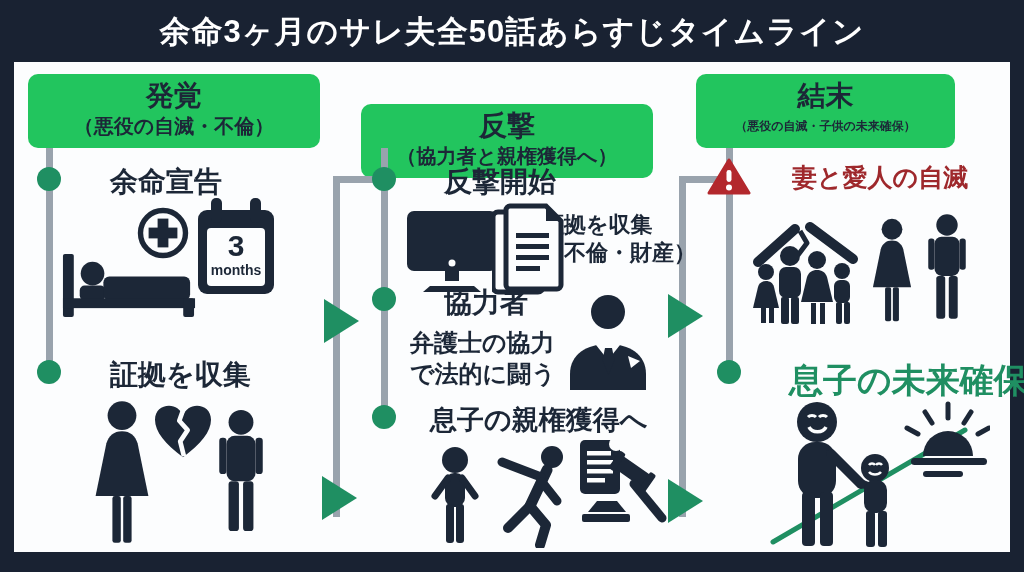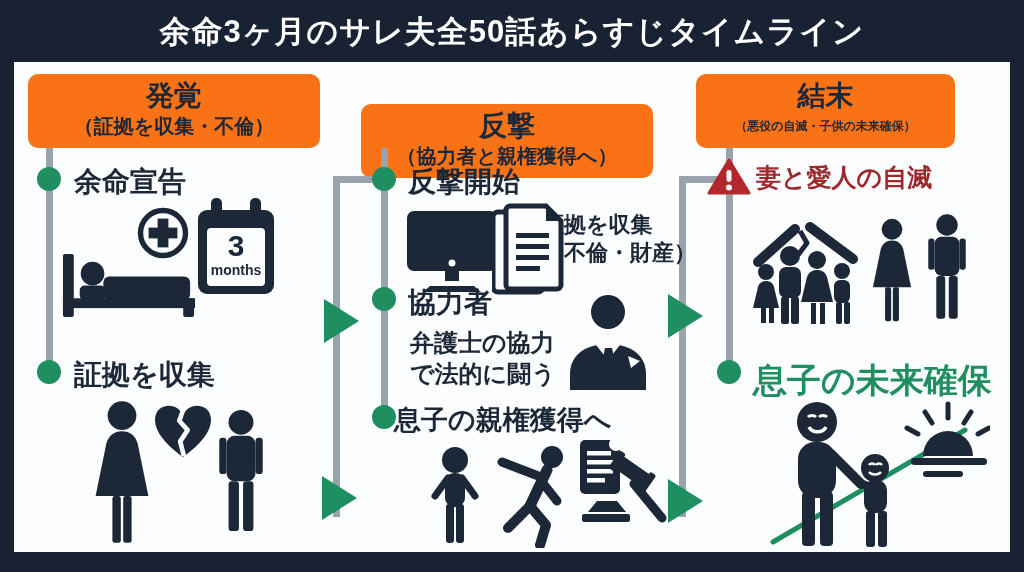--- a/index.html
+++ b/index.html
@@ -1,30 +1,30 @@
 <!DOCTYPE html>
 <html><head>
 <meta charset="utf-8">
 <style>
   html,body{margin:0;padding:0;background:#192232;}
   .stage{position:relative;width:1024px;height:572px;background:#192232;overflow:hidden;
          font-family:"Liberation Sans","DejaVu Sans",sans-serif;color:#1c2737;}
   .title{position:absolute;left:0;top:8px;width:1024px;height:48px;line-height:48px;
          text-align:center;color:#ffffff;font-size:31px;font-weight:bold;letter-spacing:1px;}
   .panel{position:absolute;left:14px;top:62px;width:996px;height:490px;background:#fcfdfe;}
-  .col-header{position:absolute;background:#f97316;border-radius:10px;text-align:center;
+  .col-header{position:absolute;background:#22c55e;border-radius:10px;text-align:center;
               color:#1c2737;padding-top:5px;box-sizing:border-box;}
   .col-header .h{font-size:28px;font-weight:bold;line-height:34px;}
   .col-header .s{font-size:20px;font-weight:bold;line-height:26px;}
   .col-header .s.small{font-size:12px;text-align:center;}
   .gline{position:absolute;background:#99a3ad;}
   .dot{position:absolute;width:24px;height:24px;border-radius:50%;background:#1f8f62;}
   .arrow-right{position:absolute;width:0;height:0;border-top:22px solid transparent;
                border-bottom:22px solid transparent;border-left:35px solid #1f8f62;}
-  .lbl{position:absolute;font-weight:bold;font-size:28px;white-space:nowrap;color:#1c2737;}
+  .lbl{position:absolute;font-weight:bold;font-size:28px;white-space:nowrap;color:#1c2737;margin-left:36px;}
   .lbl.red{color:#9e282c;}
   .lbl.green{color:#1f8f62;}
   .note{position:absolute;font-weight:bold;color:#1c2737;white-space:pre-line;}
   .icon{position:absolute;}
   .cal-body{position:absolute;left:0;top:12px;width:76px;height:84px;background:#1c2737;border-radius:9px;}
   .cal-ring{position:absolute;top:0;width:11px;height:25px;background:#1c2737;border-radius:5px;}
   .cal-win{position:absolute;left:9px;top:30px;width:58px;height:58px;background:#fcfdfe;border-radius:4px;text-align:center;}
   .cal-num{font-size:30px;font-weight:bold;line-height:32px;margin-top:2px;color:#1c2737;}
   .cal-unit{font-size:14px;font-weight:bold;line-height:16px;color:#1c2737;}
 </style>
@@ -32,21 +32,21 @@
 <body>
 
 <div class="stage">
 
   <div class="title">余命3ヶ月のサレ夫全50話あらすじタイムライン</div>
 
   <div class="panel"></div>
 
   <div class="col-header" style="left:28px;top:74px;width:292px;height:74px;">
     <div class="h">発覚</div>
-    <div class="s">（証拠を収集・不倫）</div>
+    <div class="s">（悪役の自滅・不倫）</div>
   </div>
   <div class="col-header" style="left:361px;top:74px;width:292px;height:74px;margin-top:30px;">
     <div class="h">反撃</div>
     <div class="s">（協力者と親権獲得へ）</div>
   </div>
   <div class="col-header" style="left:696px;top:74px;width:259px;height:74px;">
     <div class="h">結末</div>
     <div class="s small">（悪役の自滅・子供の未来確保）</div>
   </div>
 

